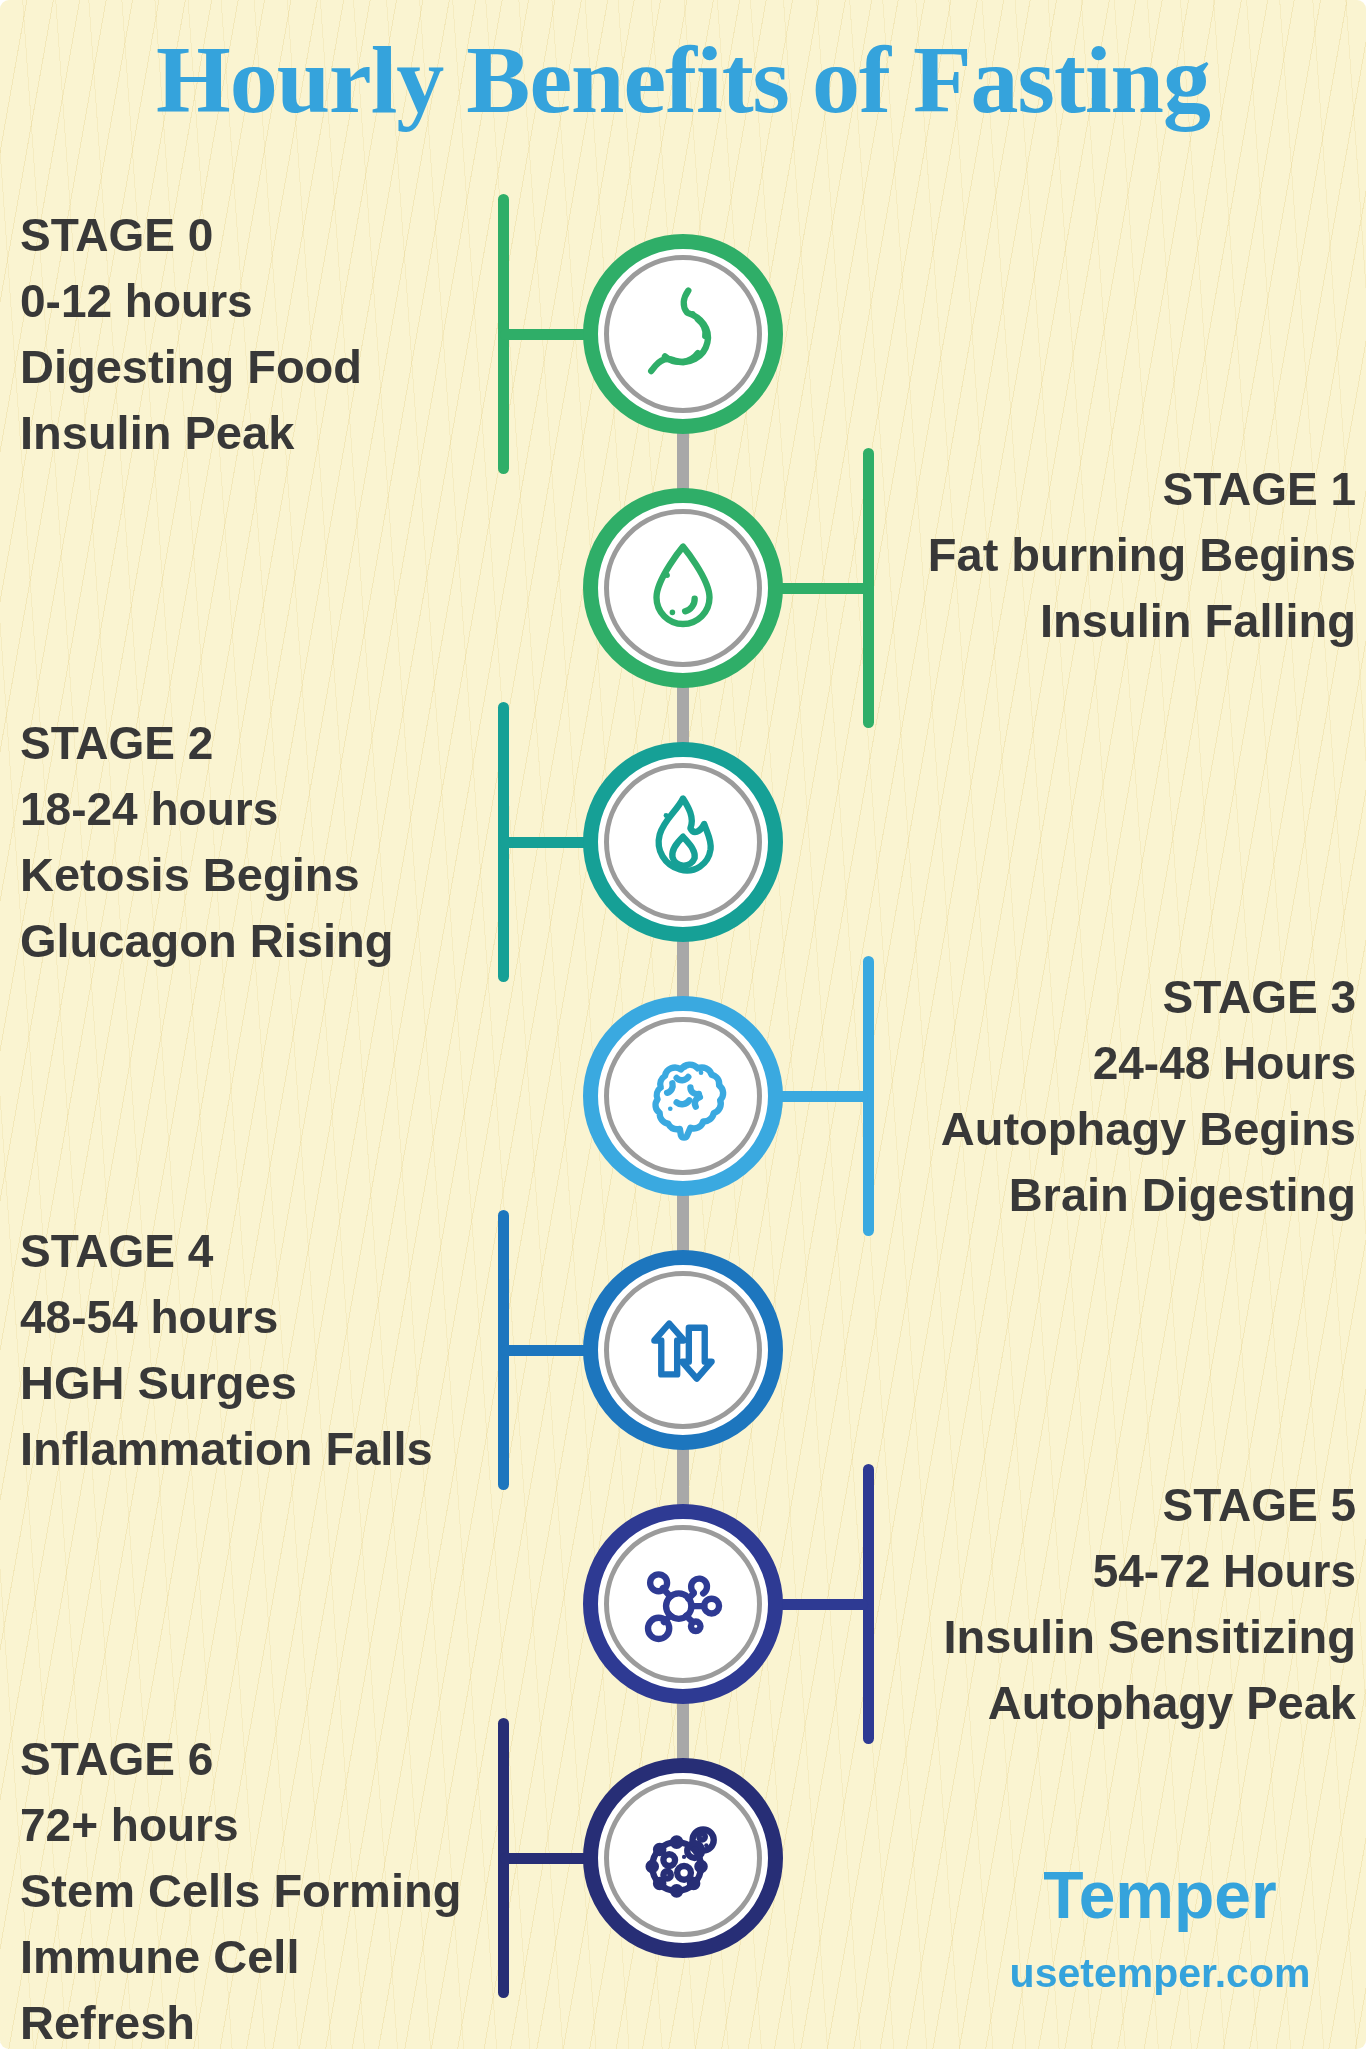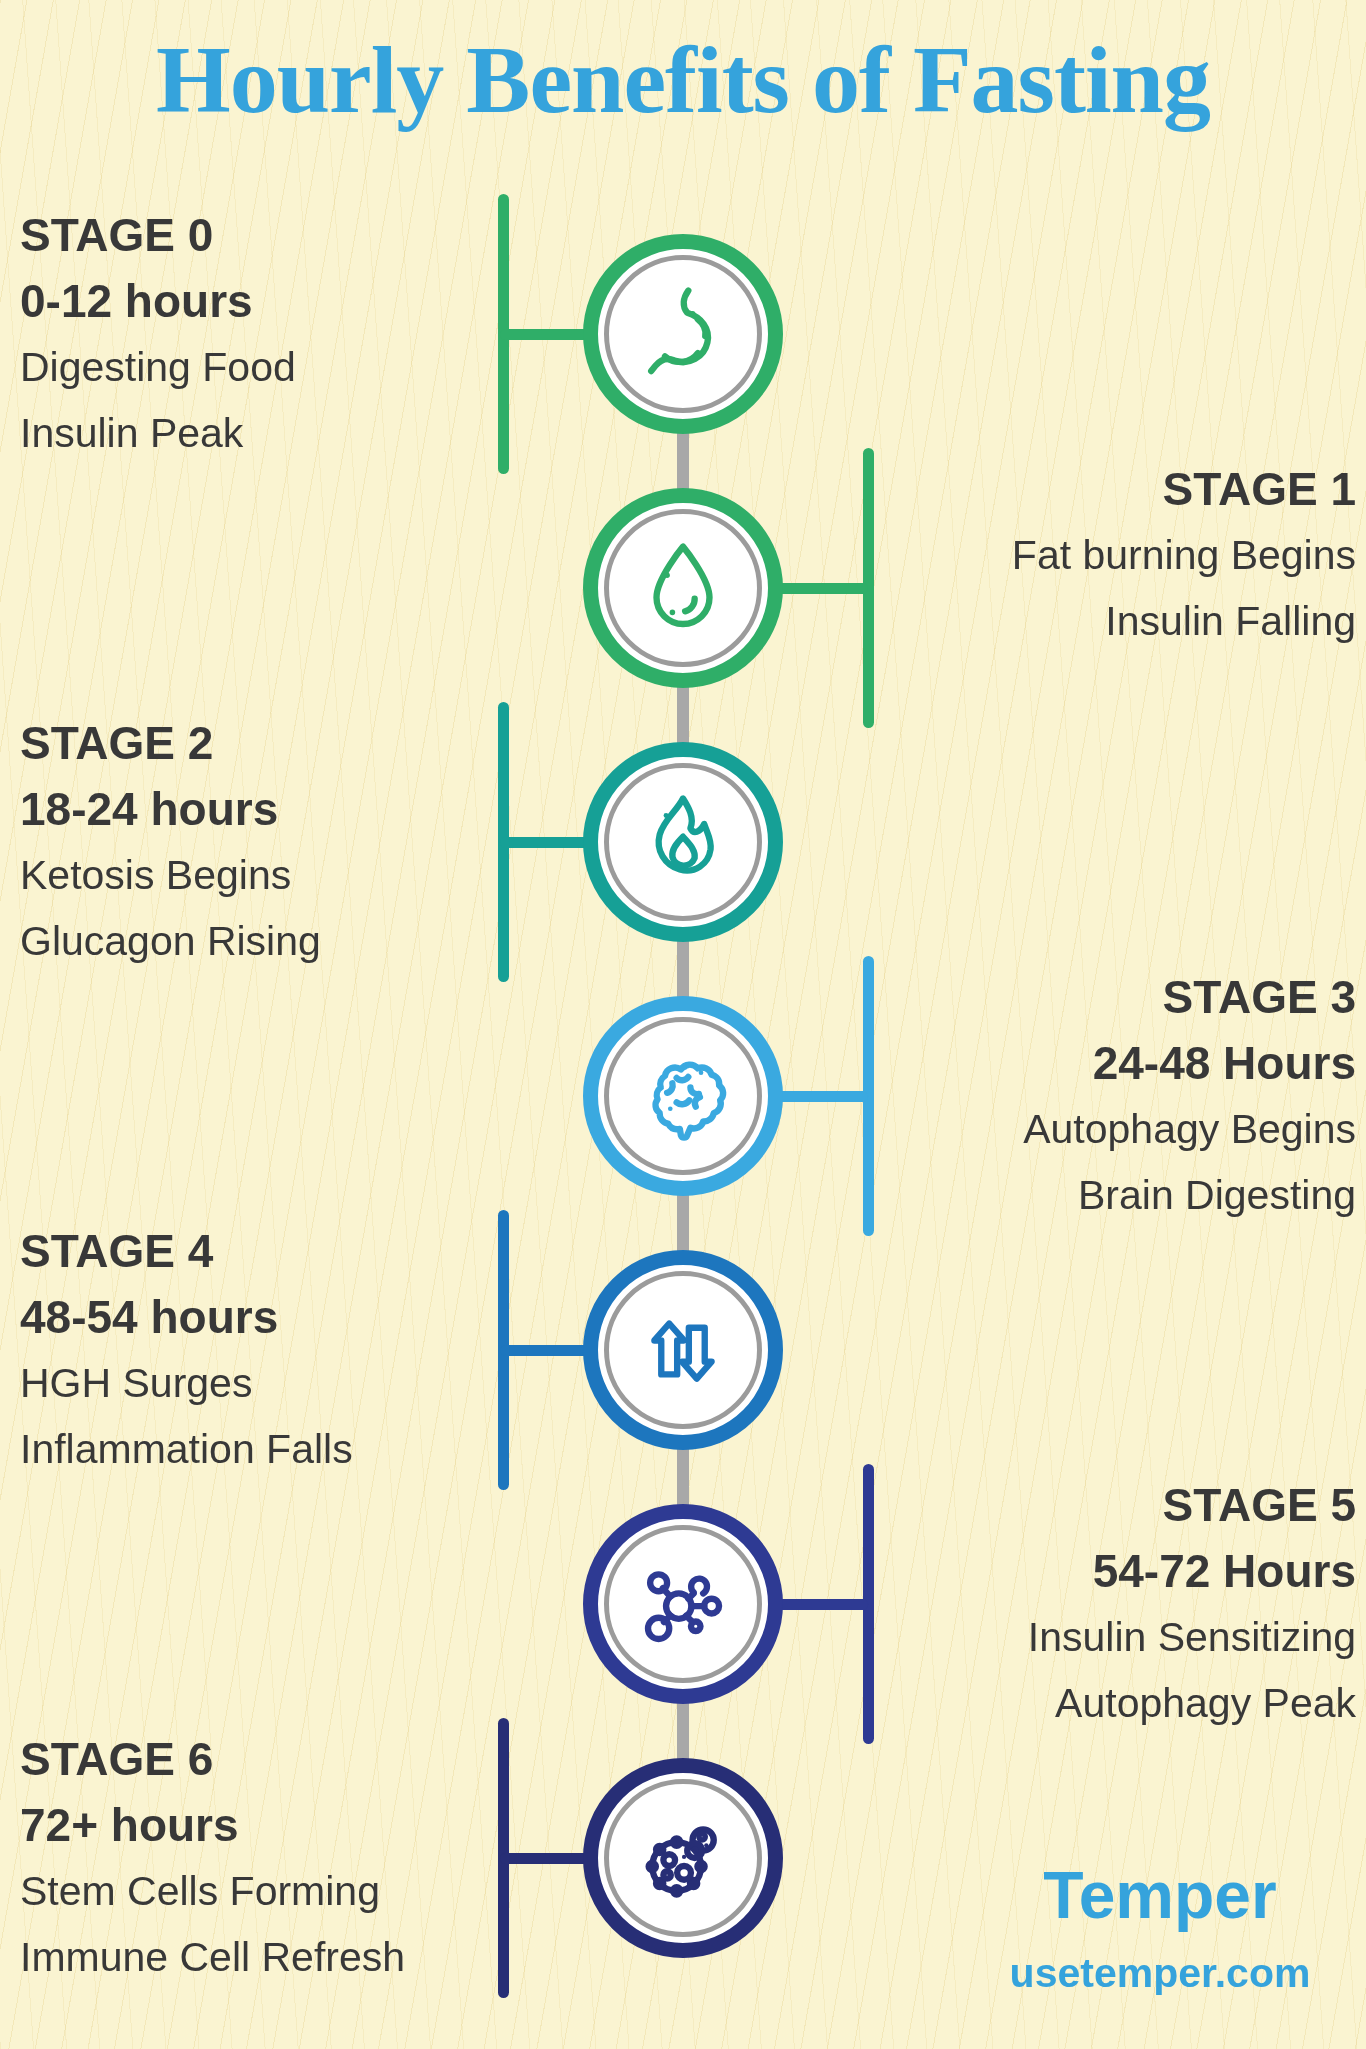--- a/index.html
+++ b/index.html
@@ -5,20 +5,21 @@
   html,body{margin:0;padding:0;}
   .canvas{
     position:relative;
     width:1366px;height:2049px;
     overflow:hidden;
     font-family:"Liberation Sans",sans-serif;
     background:
       repeating-linear-gradient(100deg, rgba(226,203,128,0.30) 0px, rgba(226,203,128,0.30) 1px, transparent 1px, transparent 26px),
       repeating-linear-gradient(86deg, rgba(226,203,128,0.20) 0px, rgba(226,203,128,0.20) 1px, transparent 1px, transparent 33px),
       #FAF4D1;
+    border-radius: 9px;
   }
   .page-title{
     position:absolute;top:24px;left:0;width:100%;
     text-align:center;
     font-family:"Liberation Serif",serif;
     font-weight:bold;
     font-size:96px;letter-spacing:-1px;
     color:#35A3DC;
     margin:0;
   }
@@ -58,21 +59,21 @@
     display:flex;align-items:center;justify-content:center;
   }
   .node-inner svg{color:var(--accent);}
   .stage-text{
     position:absolute;top:calc(var(--cy) - 132px);
     line-height:66px;color:#383838;z-index:2;
   }
   .left .stage-text{left:20px;width:460px;text-align:left;}
   .right .stage-text{left:890px;width:466px;text-align:right;}
   .st{font-weight:bold;font-size:46px;}
-  .sd{font-weight:normal;font-size:41px;}
+  .sd{font-weight:bold;font-size:47px;}
   .brand{
     position:absolute;left:985px;top:1860px;width:350px;
     text-align:center;
     font-family:Liberation Sans, sans-serif;
     font-weight:bold;font-size:66px;line-height:70px;
     color:#35A3DC;
   }
   .brand-url{
     position:absolute;left:985px;top:1950px;width:350px;
     text-align:center;

